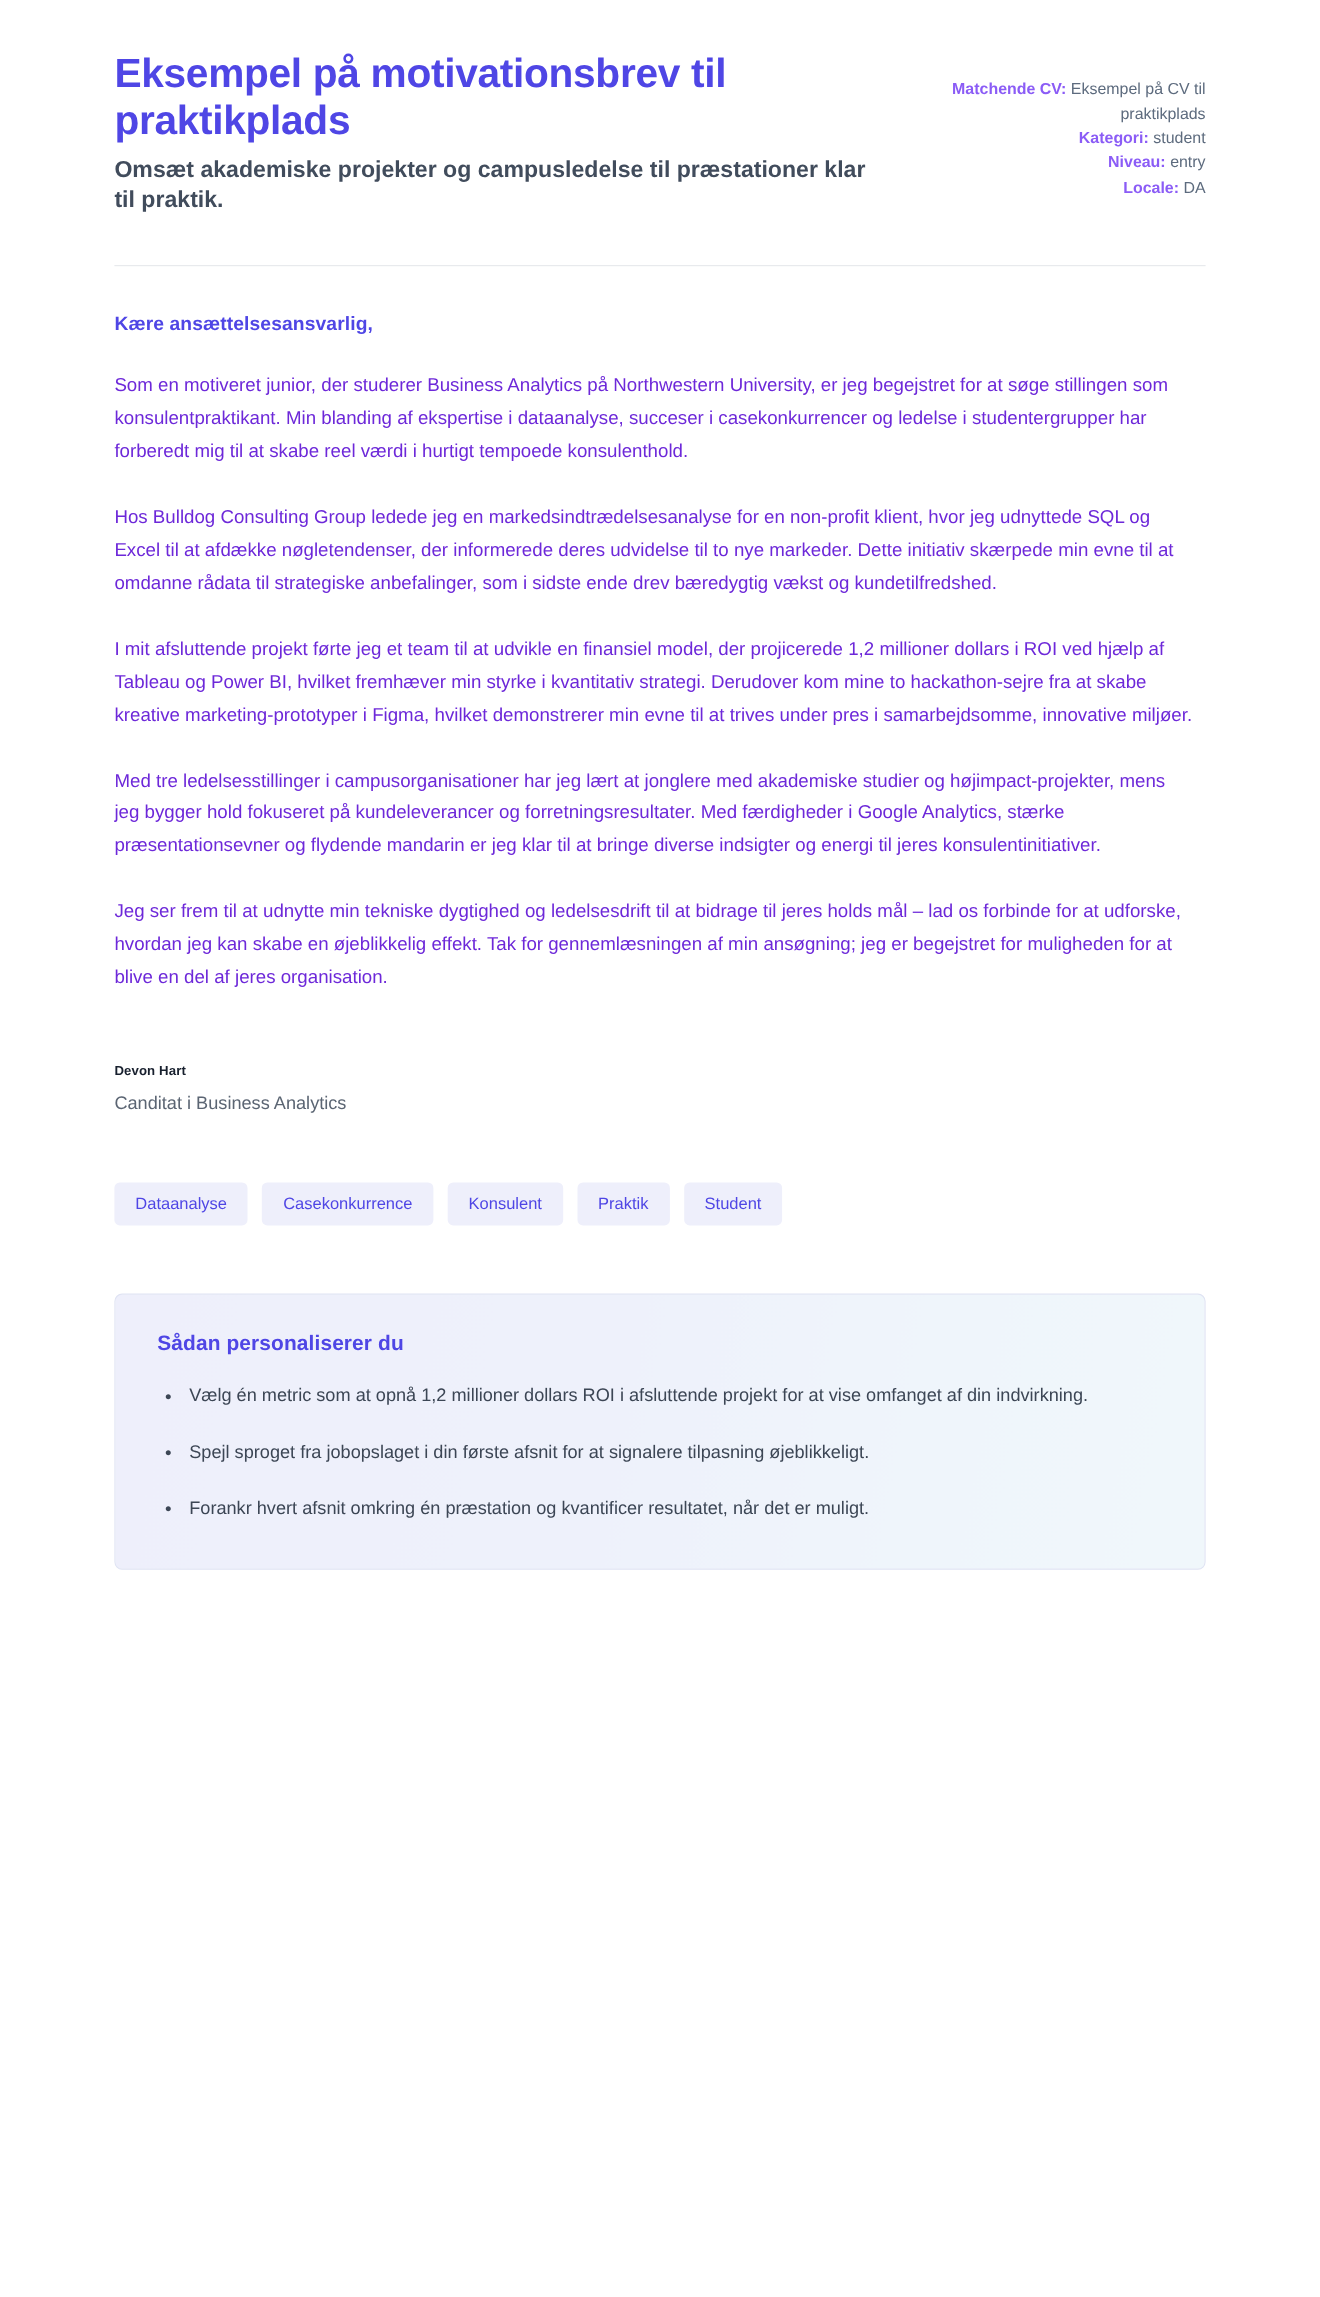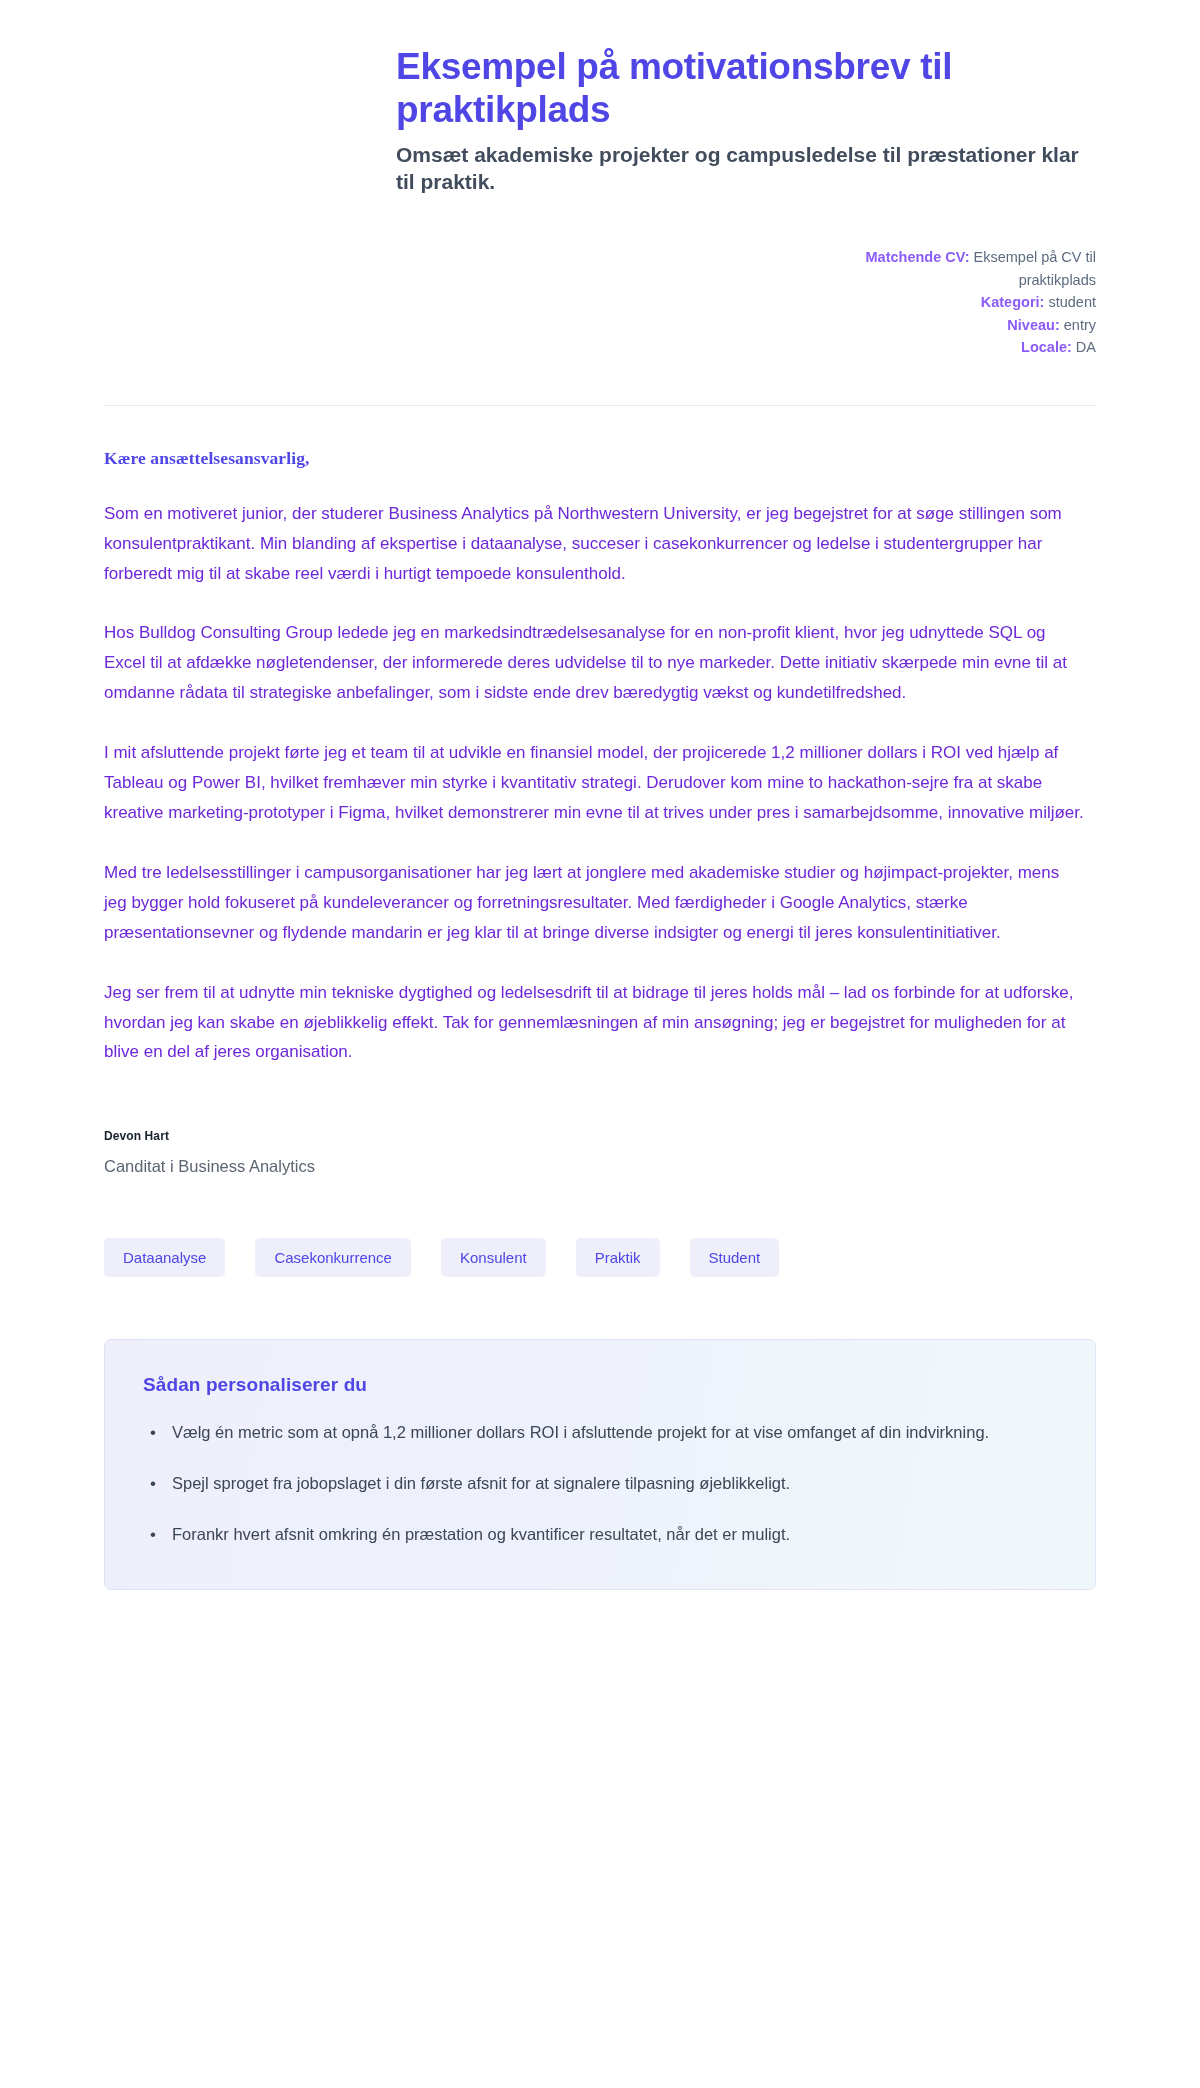--- a/index.html
+++ b/index.html
@@ -18,24 +18,23 @@
 
   .page {
     width: 1200px;
     box-sizing: border-box;
     padding: 46px 104px 0 104px;
   }
 
   
   .header {
     display: flex;
-    align-items: flex-end;
+    align-items: center;
     justify-content: space-between;
     gap: 40px;
-    flex-direction: column;
   }
   .header-left {
     flex: 1 1 auto;
     max-width: 700px;
   }
   .doc-title {
     margin: 0;
     font-size: 37px;
     line-height: 1.16;
     font-weight: 700;
@@ -77,21 +76,20 @@
   
   .letter {
     padding-top: 42px;
   }
   .salutation {
     margin: 0 0 30px 0;
     font-size: 17.5px;
     font-weight: 700;
     color: #4f46e5;
     letter-spacing: 0.1px;
-    font-family: Liberation Serif, serif;
   }
   .para {
     margin: 0 0 30px 0;
     font-size: 17px;
     line-height: 1.76;
     color: #6d28d9;
     max-width: 980px;
   }
   .para:last-child { margin-bottom: 0; }
 
@@ -110,21 +108,21 @@
     margin: 14px 0 0 0;
     font-size: 16.5px;
     color: #56607080;
     color: #5b6573;
   }
 
   
   .tags {
     display: flex;
     flex-wrap: wrap;
-    gap: 30px;
+    gap: 13px;
     margin-top: 62px;
   }
   .tag {
     background: #eeeffb;
     color: #4f46e5;
     font-size: 15px;
     line-height: 1;
     padding: 12px 19px;
     border-radius: 5px;
     white-space: nowrap;

